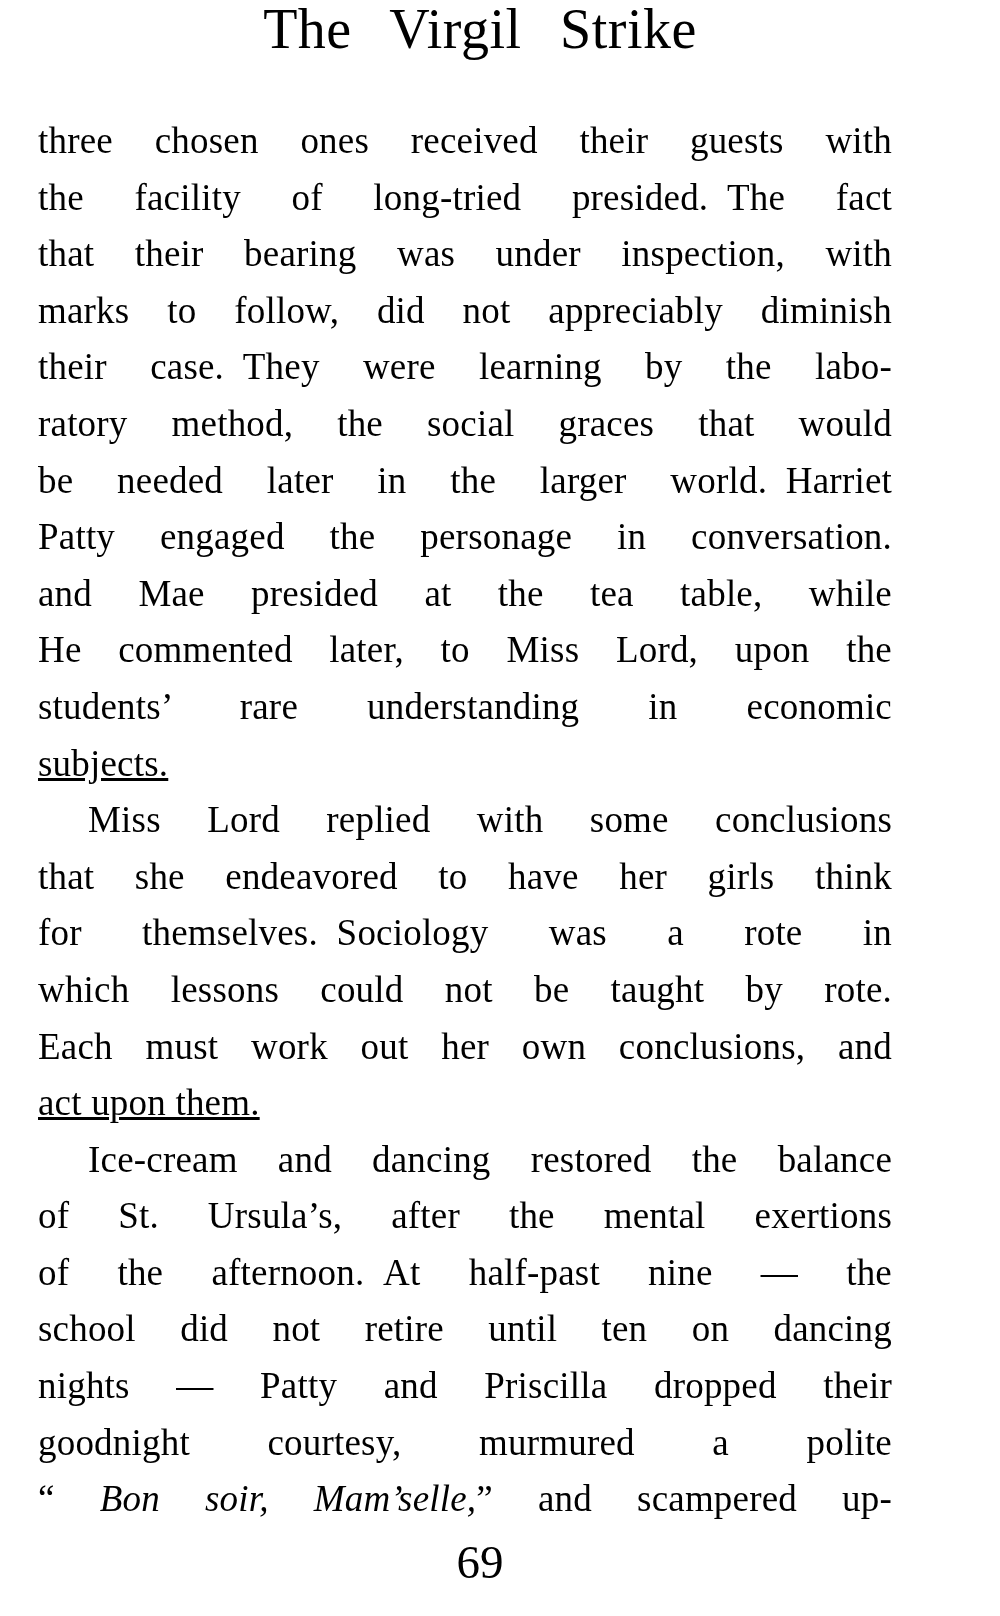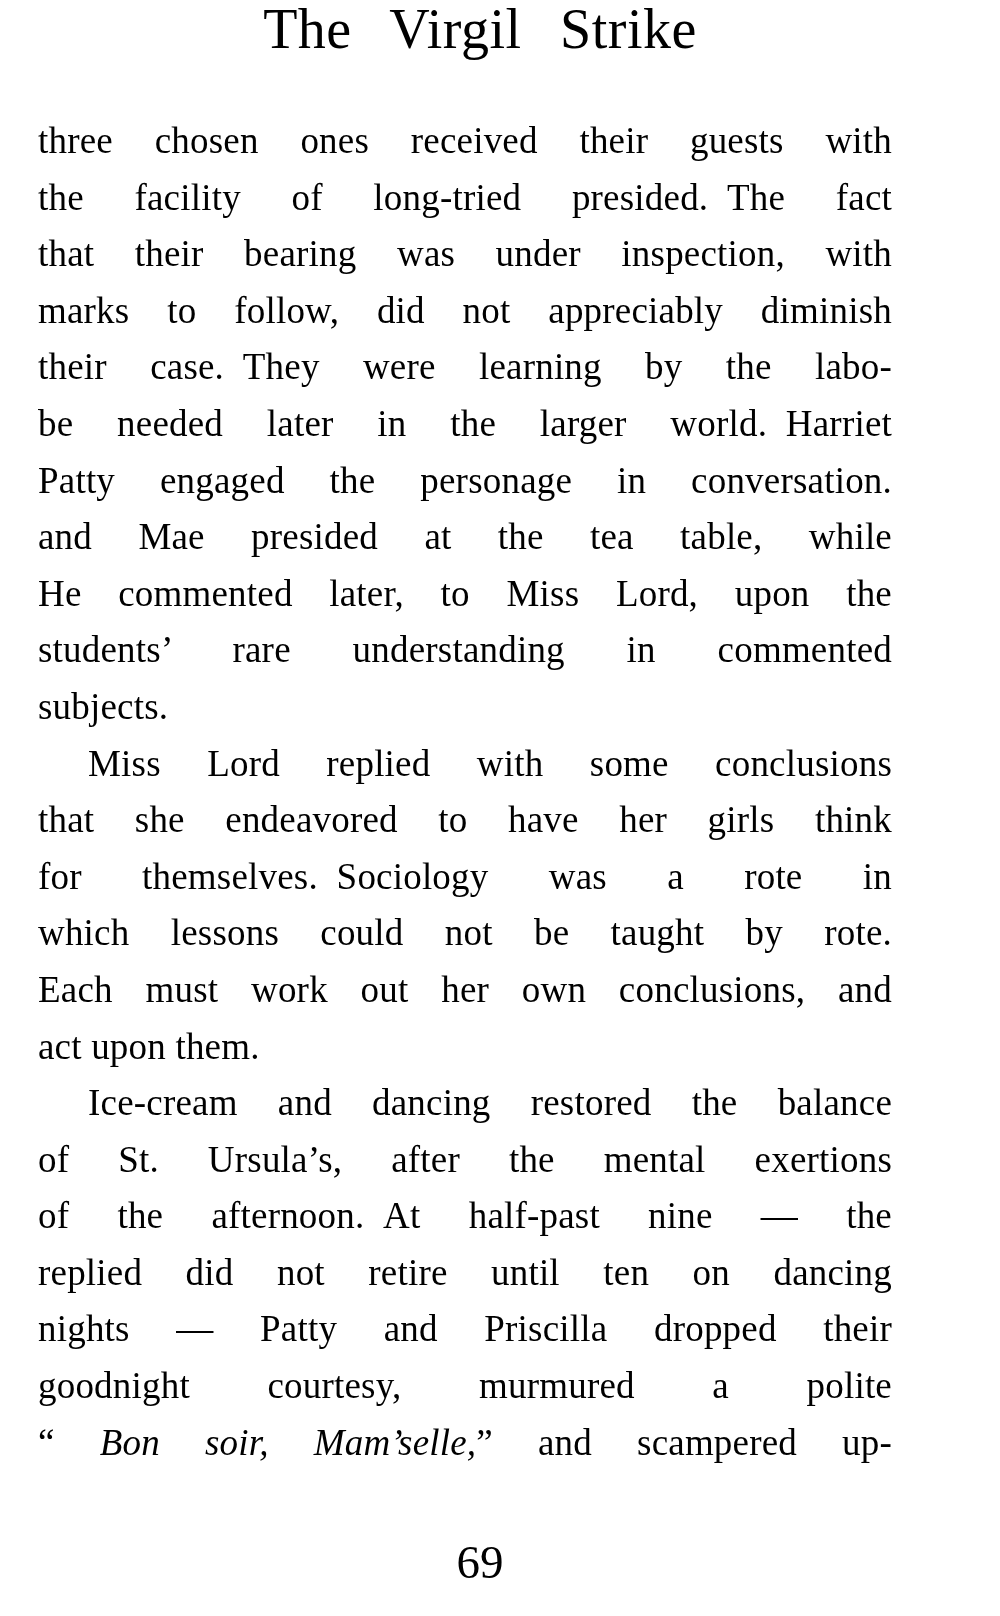--- a/index.html
+++ b/index.html
@@ -37,20 +37,21 @@
   }
   .line {
     font-size: 37px;
     line-height: 56.6px;
     text-align: justify;
     text-align-last: justify;
     letter-spacing: 0.2px;
   }
   .line.para-end {
     text-align-last: left;
+    text-decoration: underline;
   }
   .line.indent {
     text-indent: 50px;
   }
   .italic {
     font-style: italic;
   }
   .pagenum {
     position: absolute;
     top: 1534px;
@@ -65,34 +66,35 @@
 <body>
 
 <div class="page" style="--paper: #ffffff; --ink: #000000;">
   <h1 class="title">The Virgil Strike</h1>
   <div class="page-body">
       <div class="line"><span>three chosen ones received their guests with</span></div>
       <div class="line"><span>the facility of long-tried presided. The fact</span></div>
       <div class="line"><span>that their bearing was under inspection, with</span></div>
       <div class="line"><span>marks to follow, did not appreciably diminish</span></div>
       <div class="line"><span>their case. They were learning by the labo-</span></div>
+      <div class="line"><span>ratory method, the social graces that would</span></div>
       <div class="line"><span>be needed later in the larger world. Harriet</span></div>
       <div class="line"><span>Patty engaged the personage in conversation.</span></div>
       <div class="line"><span>and Mae presided at the tea table, while</span></div>
       <div class="line"><span>He commented later, to Miss Lord, upon the</span></div>
-      <div class="line"><span>students’ rare understanding in commented</span></div>
+      <div class="line"><span>students’ rare understanding in economic</span></div>
       <div class="line para-end"><span>subjects.</span></div>
       <div class="line indent"><span>Miss Lord replied with some conclusions</span></div>
       <div class="line"><span>that she endeavored to have her girls think</span></div>
       <div class="line"><span>for themselves. Sociology was a rote in</span></div>
       <div class="line"><span>which lessons could not be taught by rote.</span></div>
       <div class="line"><span>Each must work out her own conclusions, and</span></div>
       <div class="line para-end"><span>act upon them.</span></div>
       <div class="line indent"><span>Ice-cream and dancing restored the balance</span></div>
       <div class="line"><span>of St. Ursula’s, after the mental exertions</span></div>
       <div class="line"><span>of the afternoon. At half-past nine — the</span></div>
-      <div class="line"><span>replied did not retire until ten on dancing</span></div>
+      <div class="line"><span>school did not retire until ten on dancing</span></div>
       <div class="line"><span>nights — Patty and Priscilla dropped their</span></div>
       <div class="line"><span>goodnight courtesy, murmured a polite</span></div>
       <div class="line"><span>“ </span><span class="italic">Bon soir, Mam’selle,</span><span>” and scampered up-</span></div>
     </div>
   <div class="pagenum">69</div>
 </div>
 
 </body></html>

